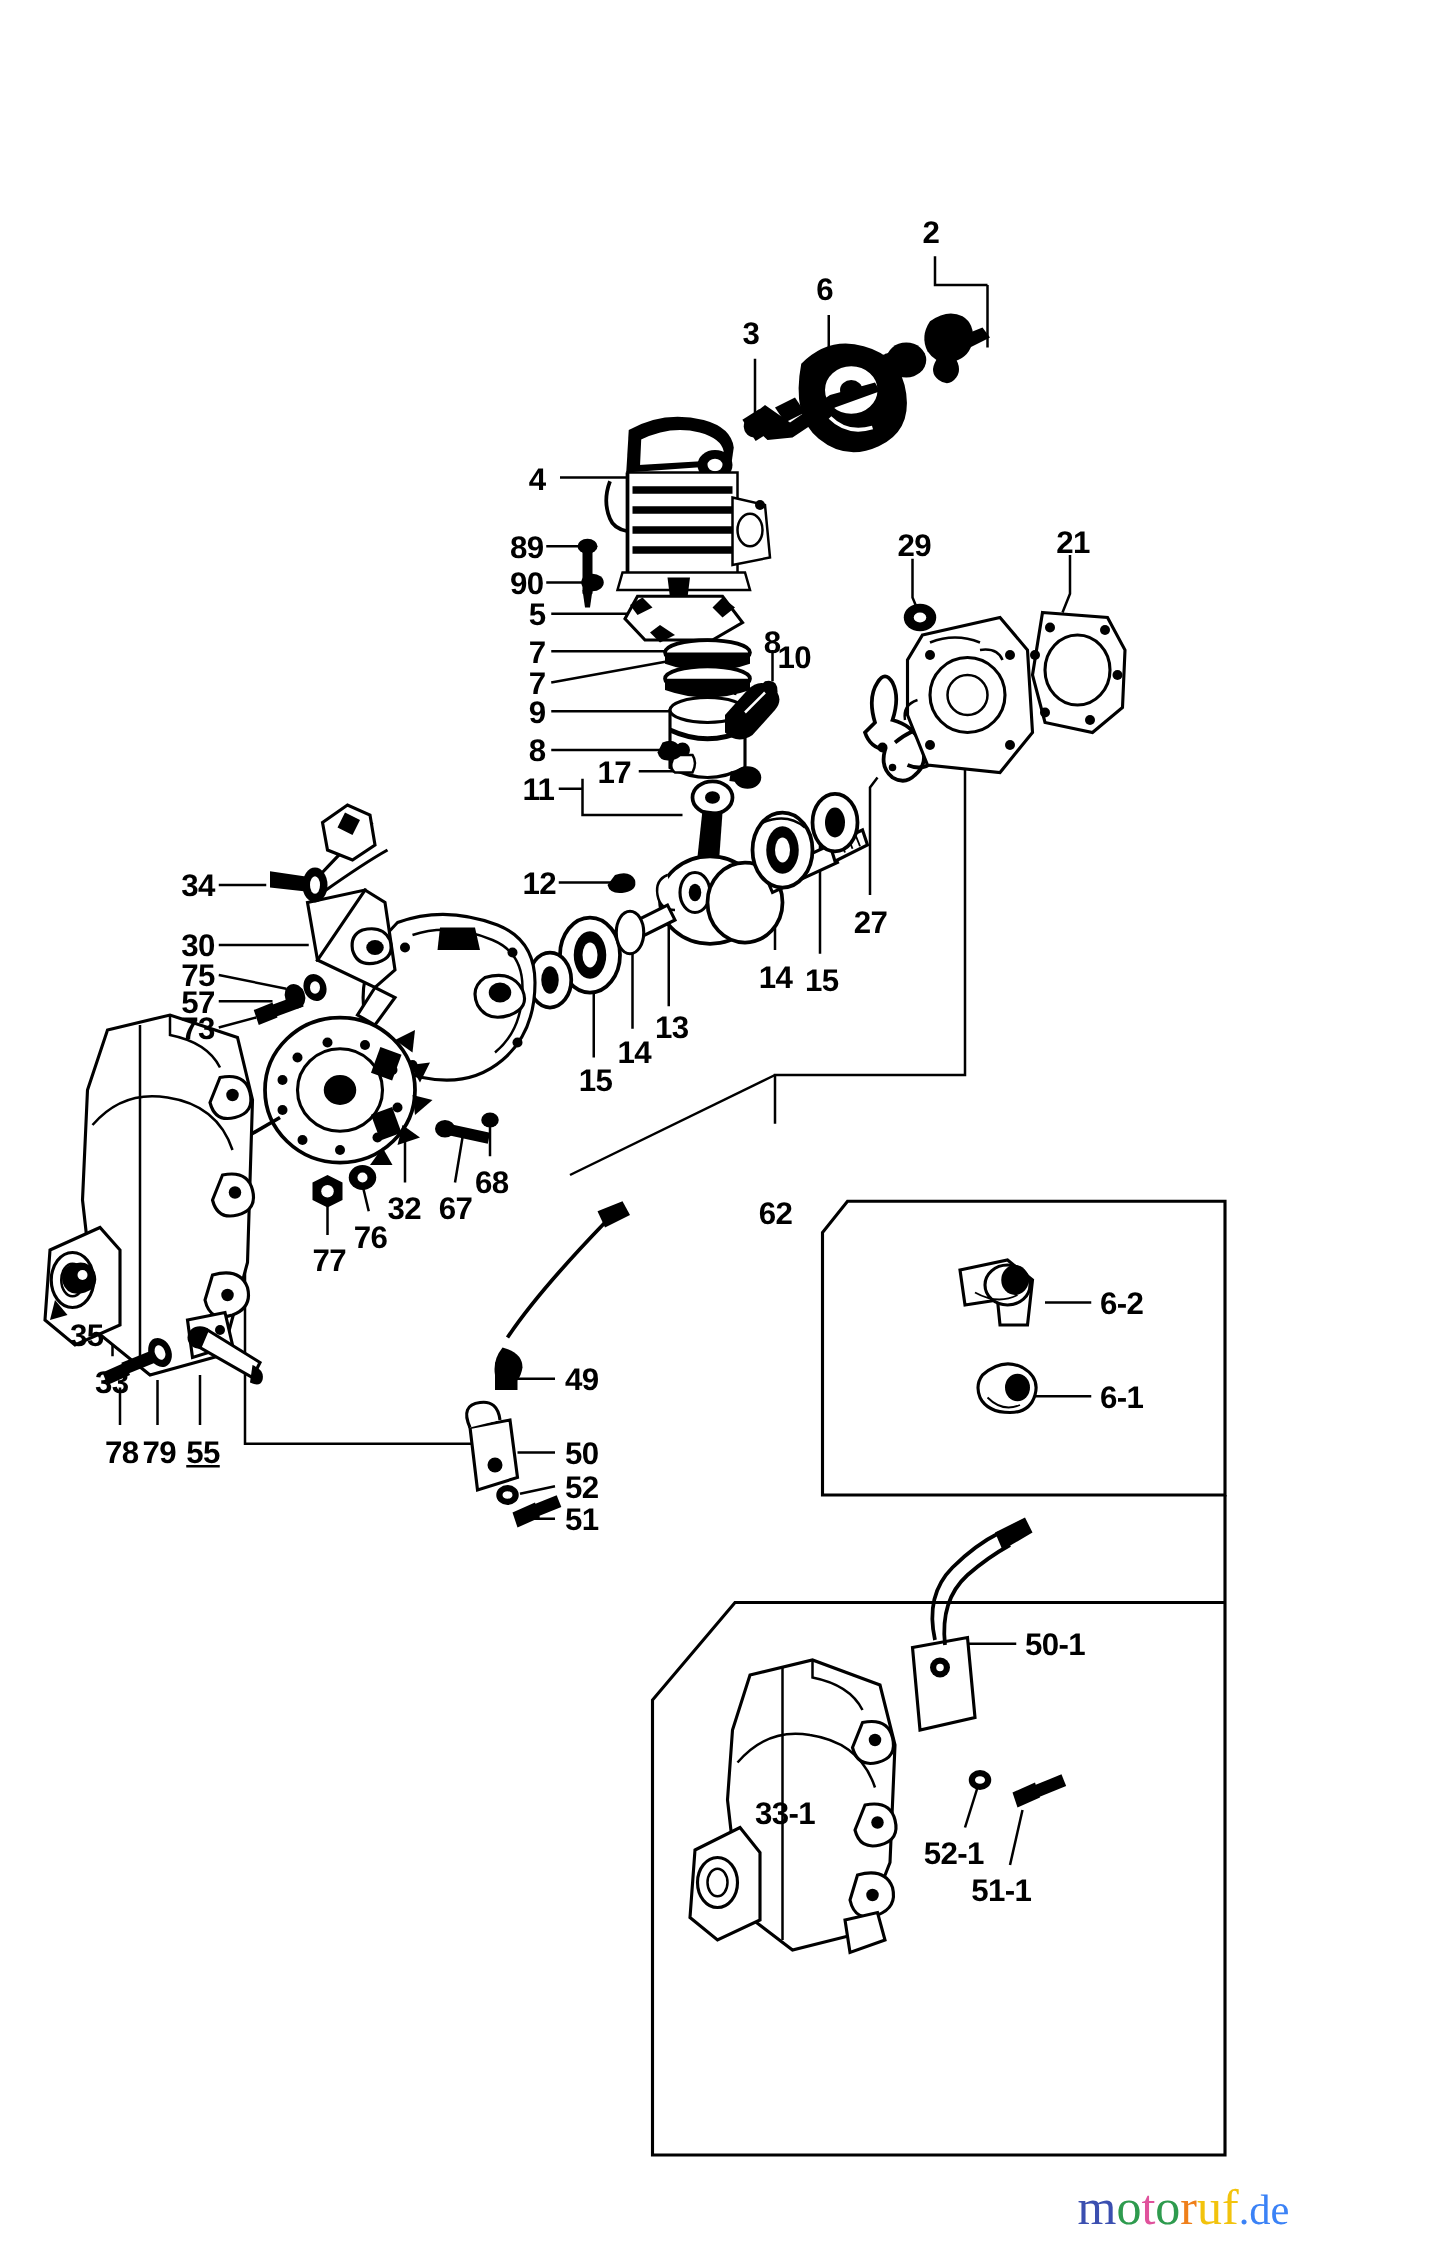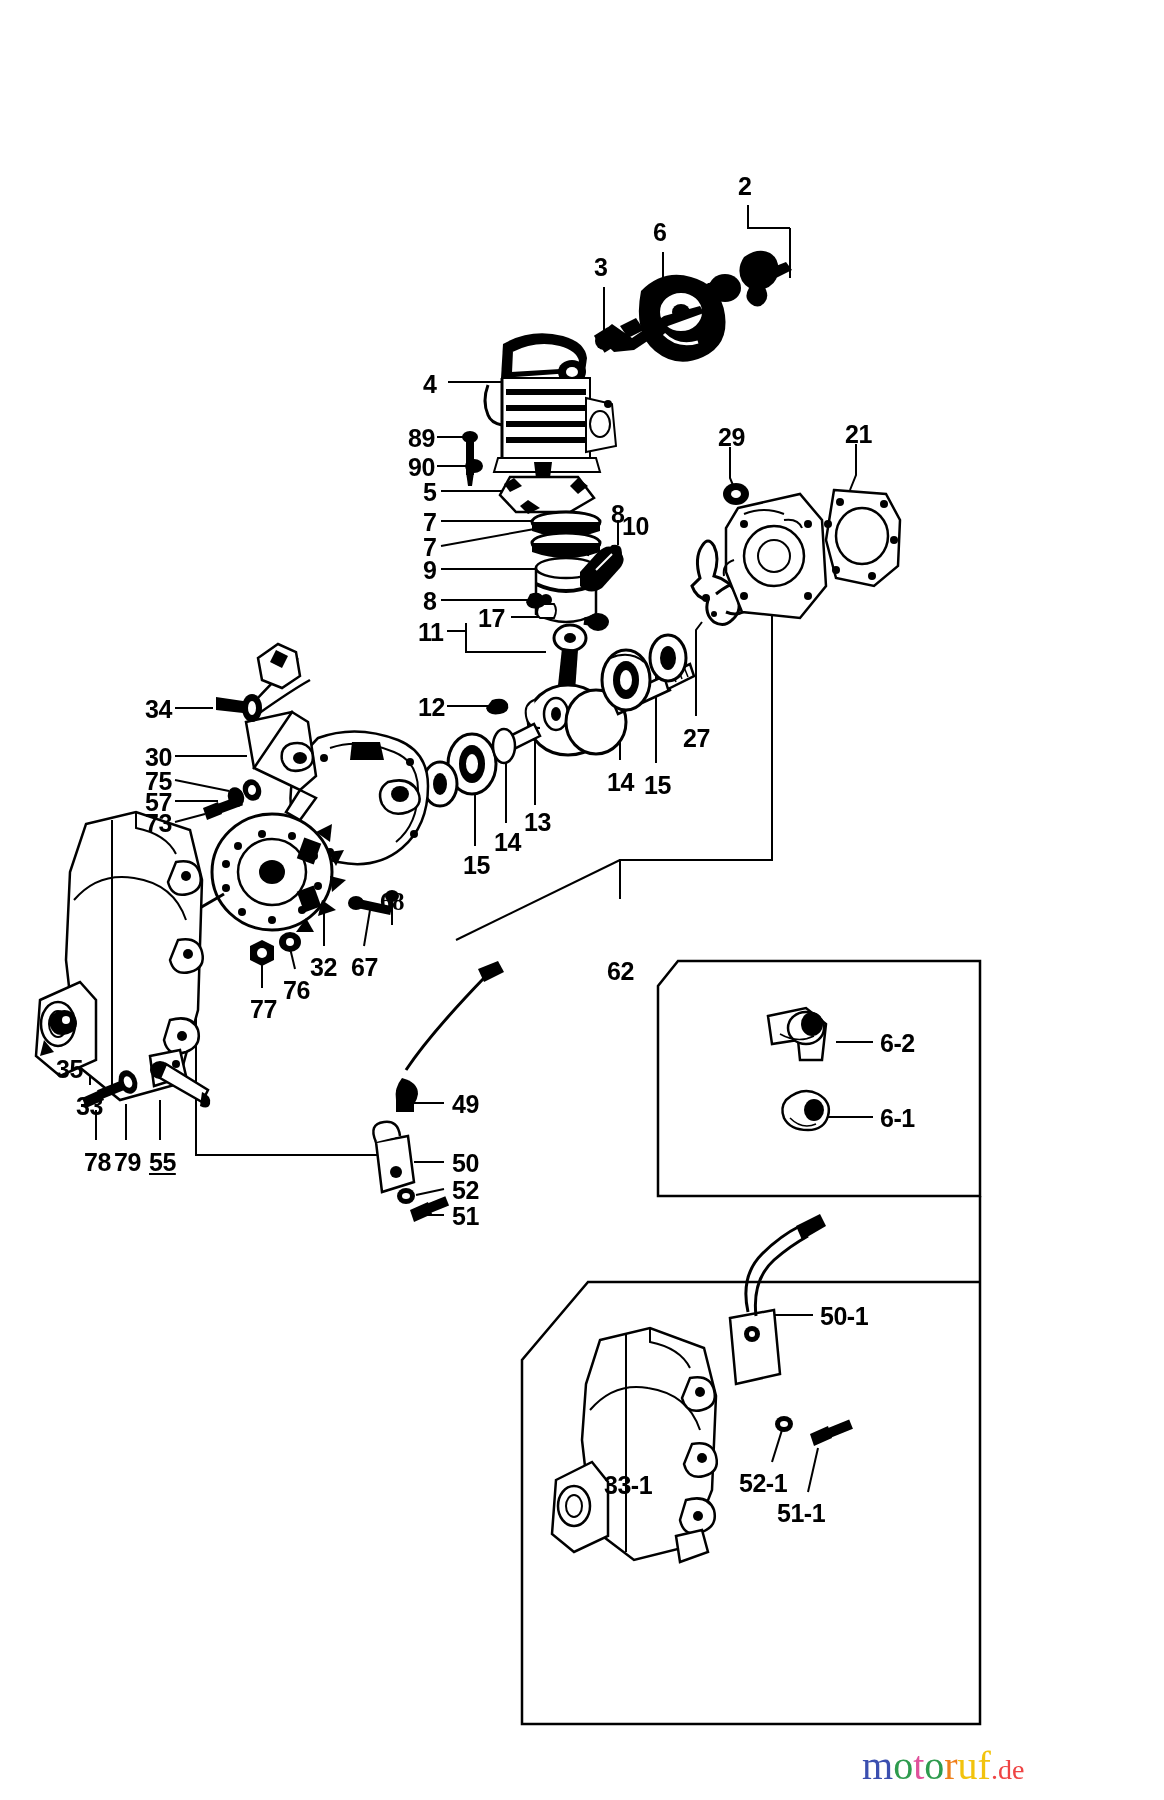--- a/index.html
+++ b/index.html
@@ -3,21 +3,21 @@
 <meta charset="utf-8">
 <style>
   html,body{margin:0;padding:0;background:#ffffff;}
   body{font-family:"Liberation Sans",sans-serif;}
   #page{position:relative;width:1164px;height:1800px;background:#ffffff;overflow:hidden;}
   #svgroot{position:absolute;left:0;top:0;width:1164px;height:1800px;}
   .lbl{position:absolute;font-family:"Liberation Sans",sans-serif;font-weight:bold;font-size:25px;color:#000;white-space:nowrap;letter-spacing:-0.5px;}
   #wm{position:absolute;left:862px;top:1742px;font-family:"Liberation Serif",serif;font-size:40px;letter-spacing:0px;white-space:nowrap;}
   #wm .c1{color:#3b4fb0;} #wm .c2{color:#2e9b4e;} #wm .c3{color:#e0529c;}
   #wm .c4{color:#2e9b4e;} #wm .c5{color:#ef7f1a;} #wm .c6{color:#f2c30d;}
-  #wm .c7{color:#f2c30d;} #wm .de{color:#ef4444;font-size:28px;}
+  #wm .c7{color:#f2c30d;} #wm .de{color:#3b82f6;font-size:34px;}
 </style>
 </head>
 <body>
 
 <div id="page">
 
   <svg id="svgroot" viewBox="0 0 1164 1800">
     <defs>
       <g id="boltShape">
         <ellipse cx="0" cy="0" rx="6" ry="5" fill="#000"></ellipse>
@@ -557,38 +557,38 @@
   <div class="lbl" style="left:145px;top:767px;">75</div>
   <div class="lbl" style="left:145px;top:788px;">57</div>
   <div class="lbl" style="left:145px;top:809px;">73</div>
   <div class="lbl" style="left:524px;top:808px;">13</div>
   <div class="lbl" style="left:494px;top:828px;">14</div>
   <div class="lbl" style="left:463px;top:851px;">15</div>
   <div class="lbl" style="left:607px;top:768px;">14</div>
   <div class="lbl" style="left:644px;top:771px;">15</div>
   <div class="lbl" style="left:683px;top:724px;">27</div>
   <div class="lbl" style="left:607px;top:957px;">62</div>
-  <div class="lbl" style="left:380px;top:888px;font-family:Liberation Serif, serif;">68</div>
+  <div class="lbl" style="left:380px;top:932px;">68</div>
   <div class="lbl" style="left:351px;top:953px;">67</div>
   <div class="lbl" style="left:310px;top:953px;">32</div>
   <div class="lbl" style="left:250px;top:995px;">77</div>
   <div class="lbl" style="left:283px;top:976px;">76</div>
   <div class="lbl" style="left:56px;top:1055px;">35</div>
   <div class="lbl" style="left:76px;top:1092px;">33</div>
   <div class="lbl" style="left:84px;top:1148px;">78</div>
   <div class="lbl" style="left:114px;top:1148px;">79</div>
   <div class="lbl" style="left:149px;top:1148px;text-decoration:underline;">55</div>
   <div class="lbl" style="left:452px;top:1090px;">49</div>
   <div class="lbl" style="left:452px;top:1149px;">50</div>
   <div class="lbl" style="left:452px;top:1176px;">52</div>
   <div class="lbl" style="left:452px;top:1202px;">51</div>
   <div class="lbl" style="left:880px;top:1029px;">6-2</div>
   <div class="lbl" style="left:880px;top:1104px;">6-1</div>
   <div class="lbl" style="left:820px;top:1302px;">50-1</div>
-  <div class="lbl" style="left:604px;top:1471px;">33-1</div>
+  <div class="lbl" style="left:604px;top:1437px;">33-1</div>
   <div class="lbl" style="left:739px;top:1469px;">52-1</div>
   <div class="lbl" style="left:777px;top:1499px;">51-1</div>
 
   <div id="wm">
     <span class="c1">m</span><span class="c2">o</span><span class="c3">t</span><span class="c4">o</span><span class="c5">r</span><span class="c6">u</span><span class="c7">f</span><span class="de">.de</span>
   </div>
 
 </div>
 
 </body></html>

